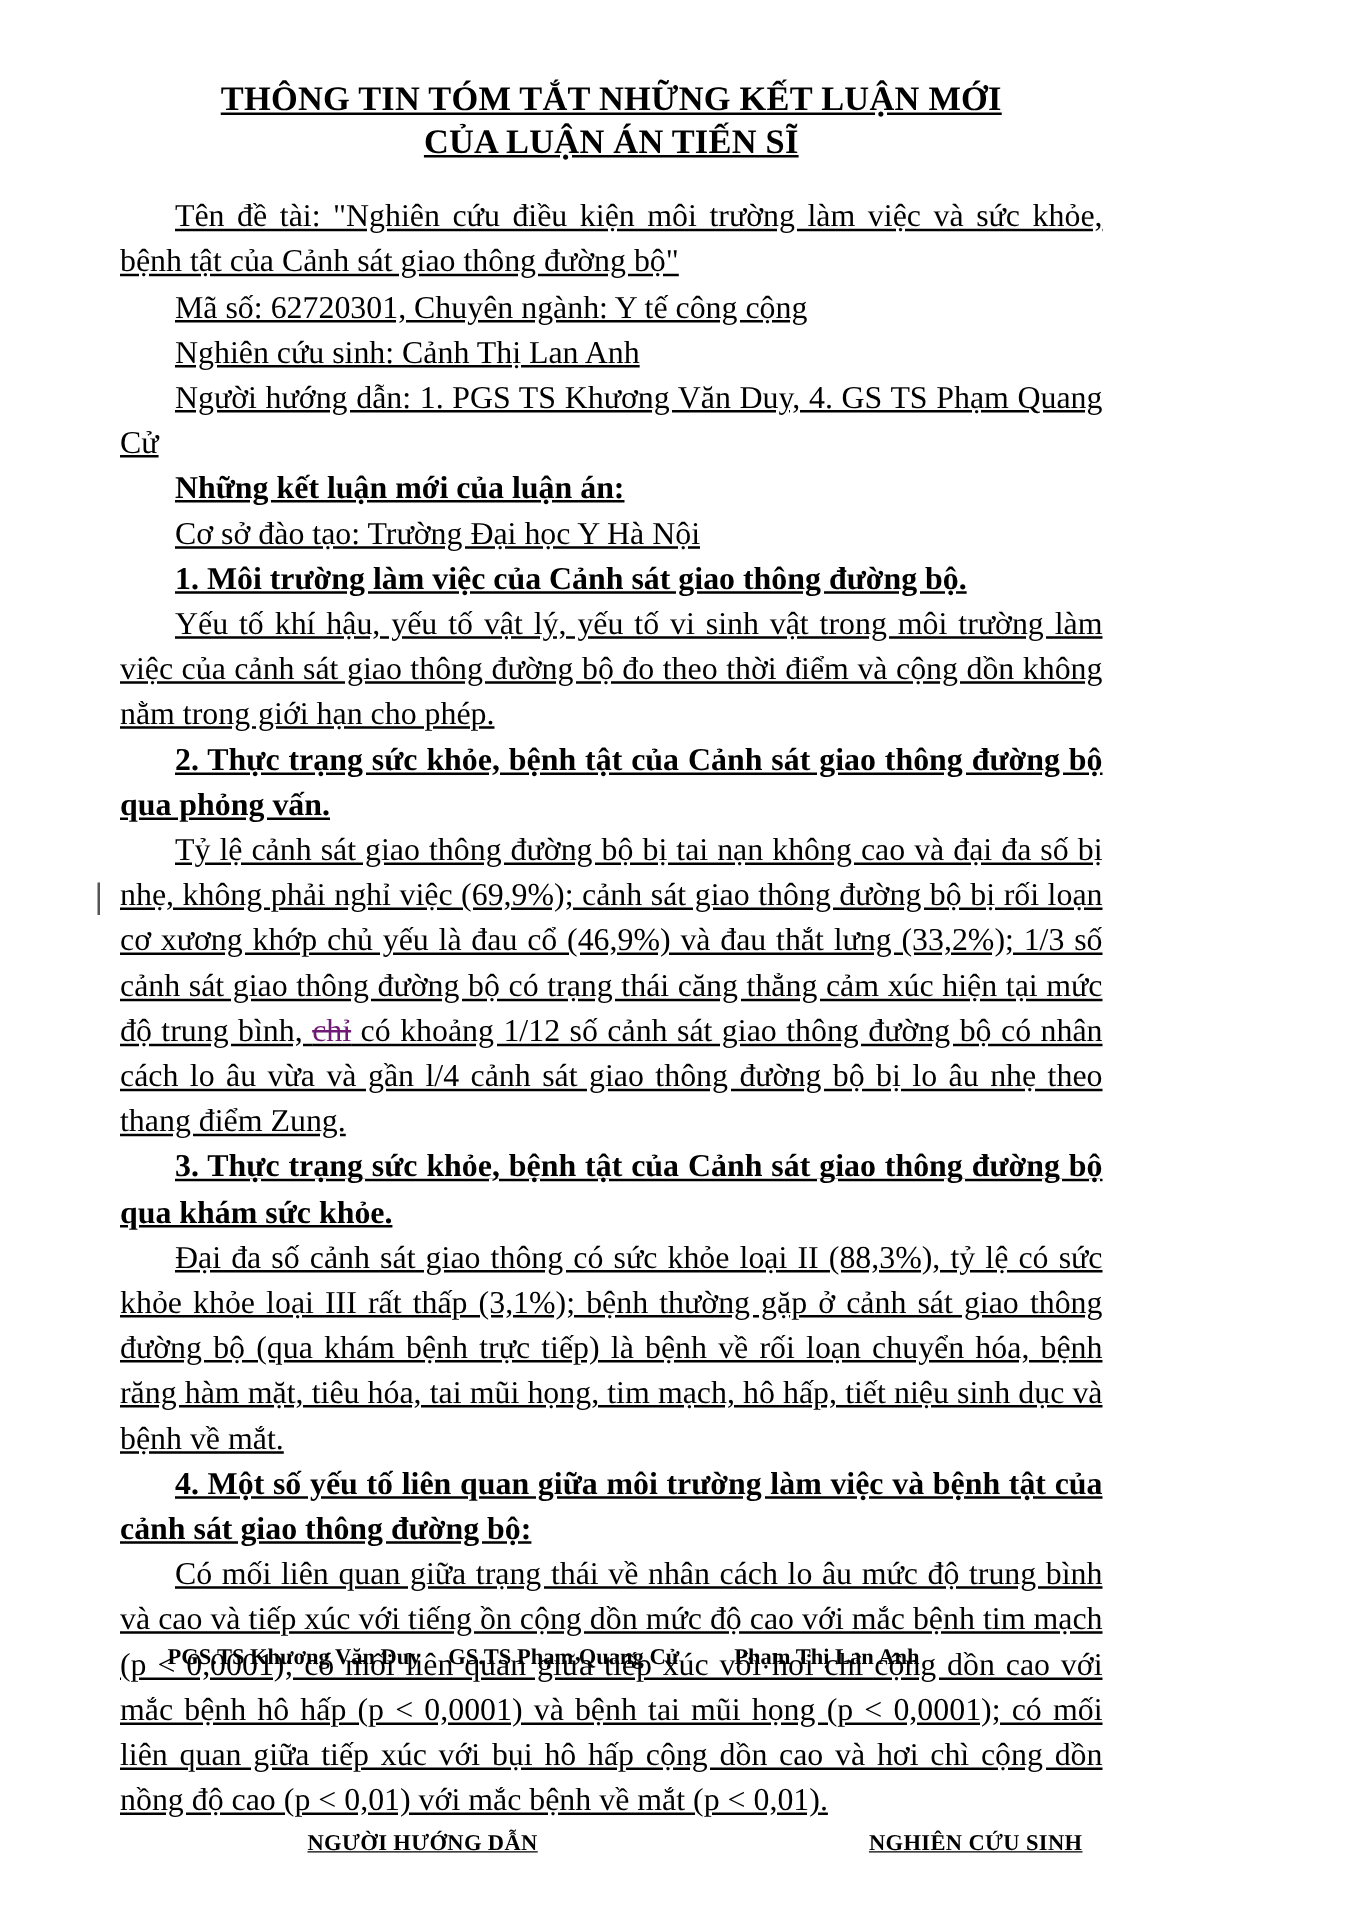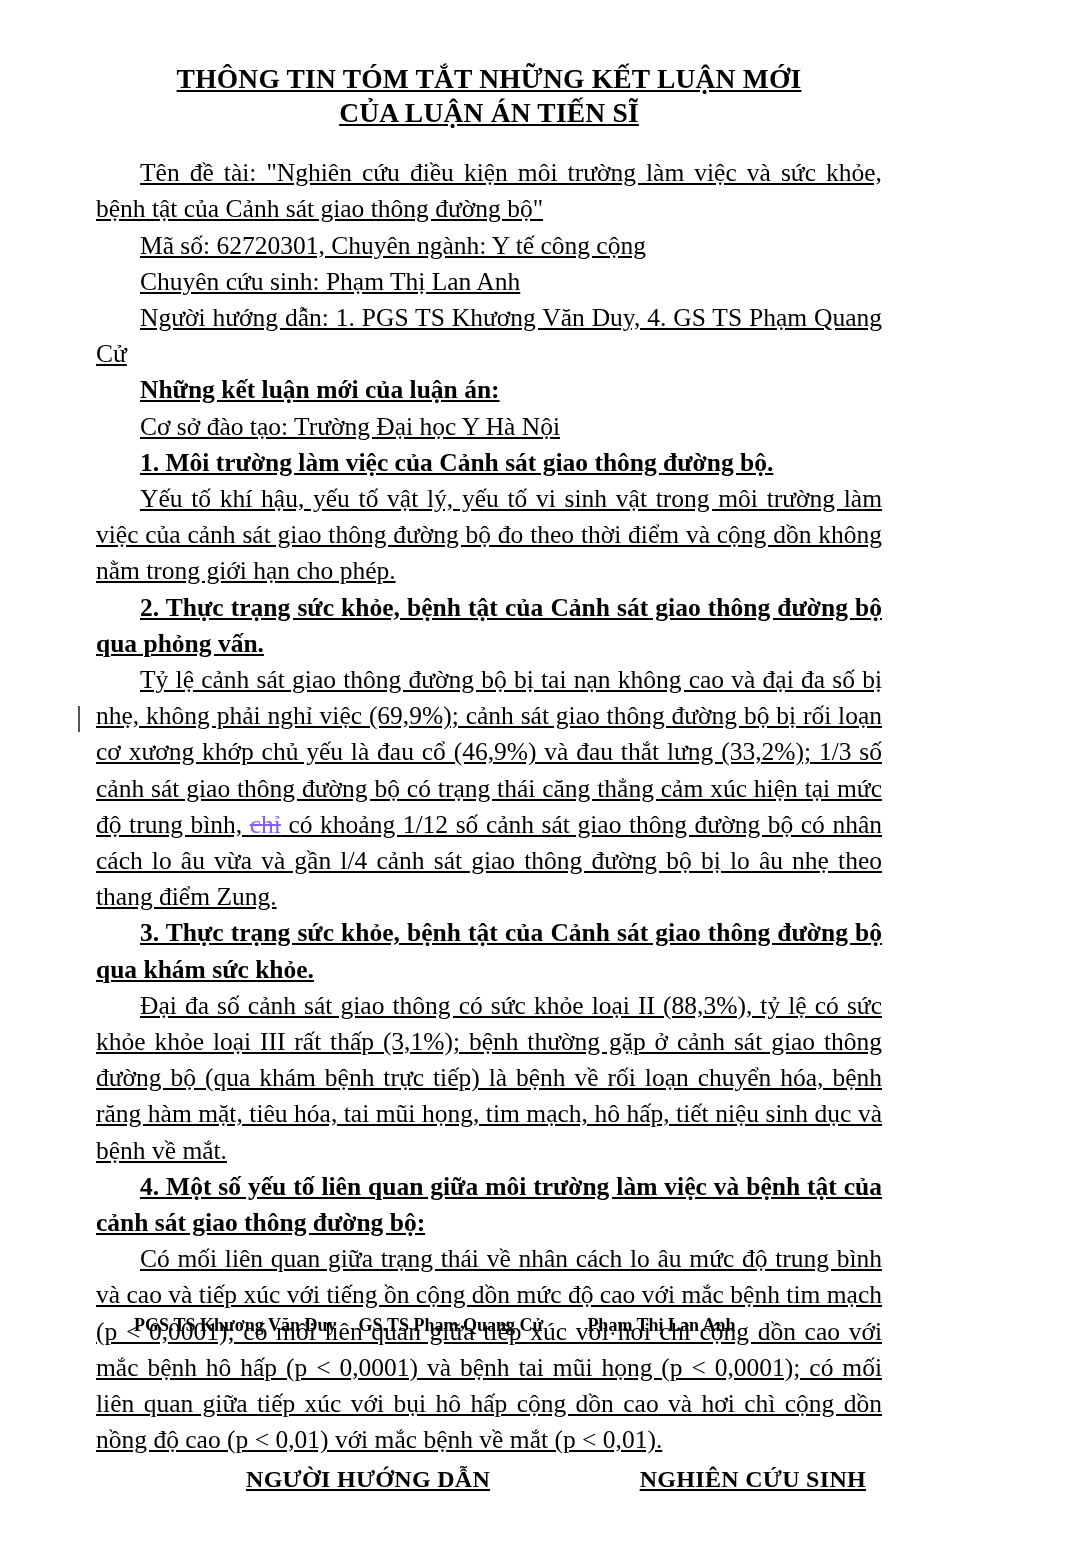--- a/index.html
+++ b/index.html
@@ -43,36 +43,36 @@
   p.para {
     margin: 0;
     text-indent: 44px;
     text-align: justify;
   }
   p.bold {
     font-weight: bold;
   }
   .strike {
     text-decoration: line-through;
-    color: #8b5cf6;
+    color: #701a75;
   }
   .change-bar {
     position: absolute;
     left: 78px;
     top: 706px;
     width: 2px;
     height: 26px;
     background: #555555;
   }
   .signature-head {
     margin-top: 4px;
     display: flex;
     justify-content: space-between;
     font-weight: bold;
-    font-size: 24px;
+    font-size: 18px;
     letter-spacing: 0.3px;
   }
   .signature-head .left {
     margin-left: 150px;
   }
   .signature-head .right {
     margin-right: 16px;
   }
   .signature-names {
     position: absolute;
@@ -94,21 +94,21 @@
 
   <div class="doc-title">
     <span>THÔNG TIN TÓM TẮT NHỮNG KẾT LUẬN MỚI</span>
     <span class="line2">CỦA LUẬN ÁN TIẾN SĨ</span>
   </div>
 
   <div class="body-text">
 
     <p class="para">Tên đề tài: "Nghiên cứu điều kiện môi trường làm việc và sức khỏe, bệnh tật của Cảnh sát giao thông đường bộ"</p>
     <p class="para">Mã số: 62720301, Chuyên ngành: Y tế công cộng</p>
-    <p class="para">Chuyên cứu sinh: Phạm Thị Lan Anh</p>
+    <p class="para">Nghiên cứu sinh: Cảnh Thị Lan Anh</p>
     <p class="para">Người hướng dẫn: 1. PGS TS Khương Văn Duy, 4. GS TS Phạm Quang Cử</p>
     <p class="para bold">Những kết luận mới của luận án:</p>
 
     <p class="para">Cơ sở đào tạo: Trường Đại học Y Hà Nội</p>
 
     <p class="para bold">1. Môi trường làm việc của Cảnh sát giao thông đường bộ.</p>
     <p class="para">Yếu tố khí hậu, yếu tố vật lý, yếu tố vi sinh vật trong môi trường làm việc của cảnh sát giao thông đường bộ đo theo thời điểm và cộng dồn không nằm trong giới hạn cho phép.</p>
 
     <p class="para bold">2. Thực trạng sức khỏe, bệnh tật của Cảnh sát giao thông đường bộ qua phỏng vấn.</p>
     <p class="para"><span>Tỷ lệ cảnh sát giao thông đường bộ bị tai nạn không cao và đại đa số bị nhẹ, không phải nghỉ việc (69,9%); cảnh sát giao thông đường bộ bị rối loạn cơ xương khớp chủ yếu là đau cổ (46,9%) và đau thắt lưng (33,2%); 1/3 số cảnh sát giao thông đường bộ có trạng thái căng thẳng cảm xúc hiện tại mức độ trung bình, </span><span class="strike">chỉ</span><span> có khoảng 1/12 số cảnh sát giao thông đường bộ có nhân cách lo âu vừa và gần l/4 cảnh sát giao thông đường bộ bị lo âu nhẹ theo thang điểm Zung.</span></p>

